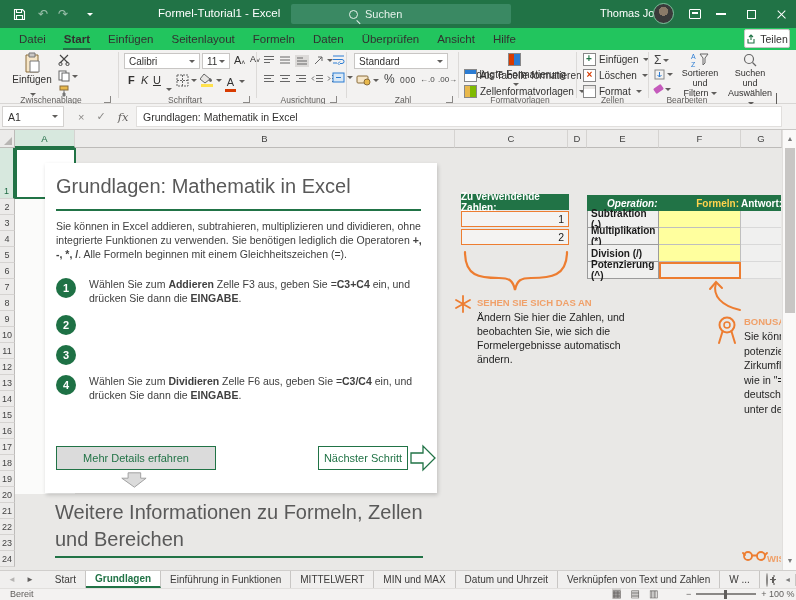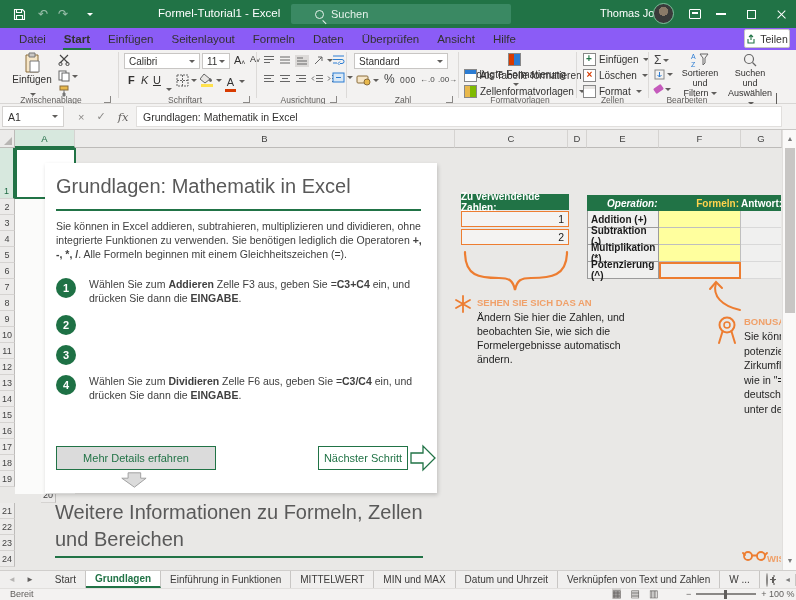--- a/index.html
+++ b/index.html
@@ -4,36 +4,36 @@
 <style>
   html,body{margin:0;padding:0;background:#fff;}
   *{box-sizing:border-box;font-family:"Liberation Sans",sans-serif;}
   #screen{position:relative;width:796px;height:600px;overflow:hidden;background:#F3F2F1;font-family:"Liberation Sans",sans-serif;}
   .abs{position:absolute;}
   
   #titlebar{left:0;top:0;width:796px;height:28px;background:#217346;color:#fff;}
   .qat-btn{top:5px;width:18px;height:18px;display:flex;align-items:center;justify-content:center;color:#fff;font-size:12px;}
   .dim{opacity:.55;}
   #title-text{left:158px;top:7px;font-size:11.5px;color:#fff;}
-  #search-pill{left:291px;top:4px;width:220px;height:20px;background:#3A8963;border-radius:2px;color:#E6F2EB;font-size:11px;display:flex;align-items:center;gap:7px;padding-left:24px;}
+  #search-pill{left:291px;top:4px;width:220px;height:20px;background:#3A8963;border-radius:2px;color:#E6F2EB;font-size:11px;display:flex;align-items:center;gap:7px;padding-left:58px;}
   .mag{width:9px;height:9px;border:1.4px solid #E6F2EB;border-radius:50%;position:relative;flex:0 0 auto;}
   .mag::after{content:"";position:absolute;width:5px;height:1.4px;background:#E6F2EB;left:7px;top:9px;transform:rotate(45deg);transform-origin:left top;}
   #user-name{left:600px;top:7px;font-size:11px;color:#fff;}
   #avatar{left:653px;top:3px;width:21px;height:21px;border-radius:50%;background:radial-gradient(circle at 50% 38%, #8a7a68 0 30%, #3a3a3a 31% 100%);border:1.5px solid #7FBF9C;}
   .win-btn{top:0;width:30px;height:28px;display:flex;align-items:center;justify-content:center;}
   .min-glyph{width:10px;height:1.5px;background:#fff;}
   .max-glyph{width:9px;height:9px;border:1.2px solid #fff;}
   .close-glyph{position:relative;width:11px;height:11px;}
   .close-glyph::before,.close-glyph::after{content:"";position:absolute;left:0;top:5px;width:11px;height:1.3px;background:#fff;}
   .close-glyph::before{transform:rotate(45deg);}
   .close-glyph::after{transform:rotate(-45deg);}
   .ribdisp-glyph{width:12px;height:10px;border:1.2px solid #fff;border-radius:1px;position:relative;}
   .ribdisp-glyph::after{content:"";position:absolute;left:2px;top:2px;width:6px;height:2px;background:#fff;}
   
-  #menubar{left:0;top:28px;width:796px;height:22px;background:#8b5cf6;display:flex;align-items:stretch;padding-left:10px;}
+  #menubar{left:0;top:28px;width:796px;height:22px;background:#22c55e;display:flex;align-items:stretch;padding-left:10px;}
   .mtab{padding:0 9px;font-size:11.5px;color:#323130;display:flex;align-items:center;position:relative;}
   .mtab.active{font-weight:bold;}
   .mtab.active::after{content:"";position:absolute;left:8px;right:8px;bottom:0;height:2.5px;background:#217346;}
   #share-btn{left:744px;top:29px;width:46px;height:19px;background:#fff;border:1px solid #C8C6C4;border-radius:2px;display:flex;align-items:center;justify-content:center;gap:4px;font-size:10.5px;color:#323130;}
   
   #ribbon{left:0;top:50px;width:796px;height:54px;background:#F3F2F1;border-bottom:1px solid #D8D6D4;}
   .gdiv{top:2px;width:1px;height:46px;background:#DCDAD8;}
   .glabel{font-size:8.5px;color:#605E5C;text-align:center;}
   .launcher{width:7px;height:7px;border-right:1px solid #8A8886;border-bottom:1px solid #8A8886;}
   .car{display:inline-block;width:0;height:0;border-left:3px solid transparent;border-right:3px solid transparent;border-top:3.5px solid #605E5C;vertical-align:middle;margin-left:2px;}
@@ -472,21 +472,21 @@
         <div class="rowh" style="height: 16px;">10</div>
         <div class="rowh" style="height: 16px;">11</div>
         <div class="rowh" style="height: 16px;">12</div>
         <div class="rowh" style="height: 16px;">13</div>
         <div class="rowh" style="height: 16px;">14</div>
         <div class="rowh" style="height: 16px;">15</div>
         <div class="rowh" style="height: 16px;">16</div>
         <div class="rowh" style="height: 16px;">17</div>
         <div class="rowh" style="height: 16px;">18</div>
         <div class="rowh" style="height: 16px;">19</div>
-        <div class="rowh" style="height: 16px; margin-left: 41px;">20</div>
+        <div class="rowh" style="height: 16px;">20</div>
         <div class="rowh" style="height: 16px;">21</div>
         <div class="rowh" style="height: 16px;">22</div>
         <div class="rowh" style="height: 16px;">23</div>
         <div class="rowh" style="height: 16px;">24</div>
       </div>
     <div id="colA-strip" class="abs"></div>
     <div id="a1-cell" class="abs"></div>
 
     <div id="card" class="abs">
       <div id="doc-title" class="abs">Grundlagen: Mathematik in Excel</div>
@@ -533,31 +533,31 @@
     <div id="watch-title" class="abs">SEHEN SIE SICH DAS AN</div>
     <div id="watch-text" class="abs">Ändern Sie hier die Zahlen, und beobachten Sie, wie sich die Formelergebnisse automatisch ändern.</div>
 
     <div id="optable-header" class="abs gheader">
       <span class="h0">Operation:</span>
       <span class="h1">Formeln:</span>
       <span class="h2">Antwort:</span>
     </div>
     <div id="op-rows" class="abs">
         <div class="oprow">
-          <div class="opcell">Addition (+)</div>
-          <div class="fcell"></div>
-          <div class="acell"></div>
-        </div>
-        <div class="oprow">
           <div class="opcell">Subtraktion (-)</div>
           <div class="fcell"></div>
           <div class="acell"></div>
         </div>
         <div class="oprow">
           <div class="opcell">Multiplikation (*)</div>
+          <div class="fcell"></div>
+          <div class="acell"></div>
+        </div>
+        <div class="oprow">
+          <div class="opcell">Division (/)</div>
           <div class="fcell"></div>
           <div class="acell"></div>
         </div>
         <div class="oprow">
           <div class="opcell">Potenzierung (^)</div>
           <div class="fcell osel"></div>
           <div class="acell"></div>
         </div>
       </div>
 

